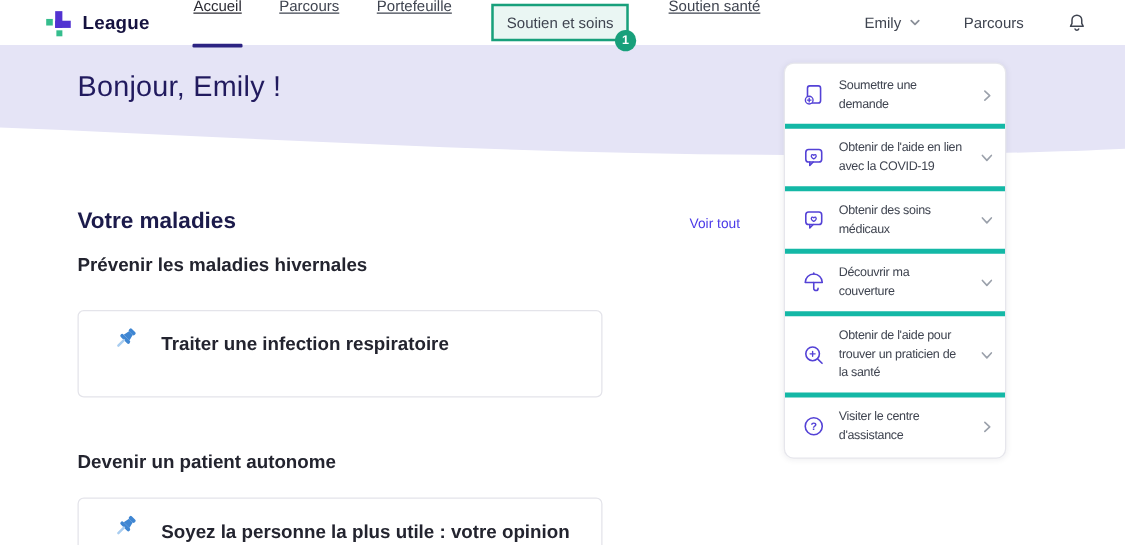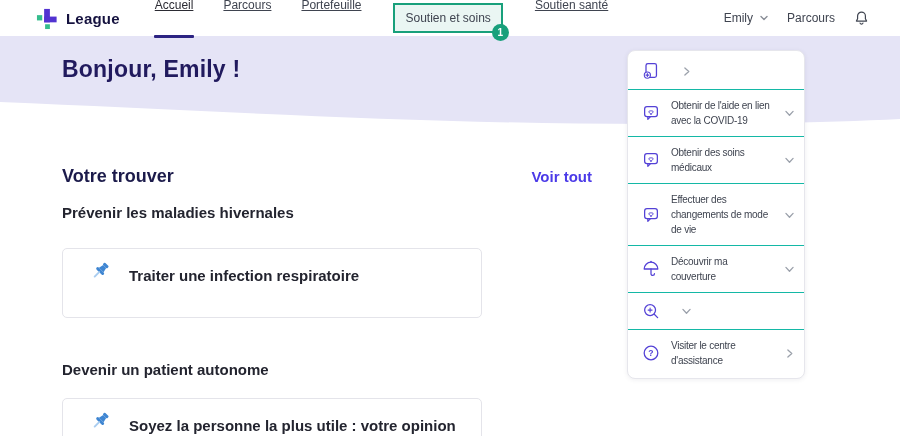--- a/index.html
+++ b/index.html
@@ -32,40 +32,40 @@
     border:2px solid #18A07B;background:rgba(24,160,123,.09);
     padding:0 10px;height:26px;margin:0 17px;cursor:pointer;
   }
   .anno-box .nav-label{font-size:12px;color:#3F4450;white-space:nowrap;}
   .step-badge{
     position:absolute;right:-8px;bottom:-10px;width:17px;height:17px;
     border-radius:50%;background:#18A07B;color:#fff;font-size:10px;
     font-weight:bold;display:flex;align-items:center;justify-content:center;
     z-index:9;
   }
-  .nav-right{margin-left:auto;display:flex;align-items:center;gap:18px;}
+  .nav-right{margin-left:auto;display:flex;align-items:center;gap:34px;}
   .user-menu,.chat-button{
     display:flex;align-items:center;gap:6px;font-size:12px;color:#3F4450;
     cursor:pointer;white-space:nowrap;
   }
   .bell-button{cursor:pointer;display:flex;align-items:center;}
   
   .hero{position:absolute;top:36px;left:0;width:900px;height:64px;background:#E5E4F6;z-index:1;}
   .hero-wave{position:absolute;top:100px;left:0;width:900px;height:30px;z-index:1;display:block;}
   .greeting{
-    position:absolute;top:56px;left:62px;font-size:23px;font-weight:bold;
+    position:absolute;top:56px;left:62px;font-size:23px;font-weight:normal;
     color:#211A5E;z-index:2;letter-spacing:.2px;
   }
   
   .journey-head{
     position:absolute;top:166px;left:62px;width:530px;z-index:2;
     display:flex;justify-content:space-between;align-items:baseline;
   }
   .journey-title{font-size:18px;font-weight:bold;color:#1C1B4B;}
-  .view-all{font-size:15px;font-weight:bold;color:#4B3AE8;cursor:pointer;}
+  .view-all{font-size:11px;font-weight:normal;color:#4B3AE8;cursor:pointer;}
   .group-heading{
     position:absolute;left:62px;font-size:15px;font-weight:bold;color:#23242F;z-index:2;
   }
   .gh-1{top:204px;}
   .gh-2{top:361px;}
   .journey-card{
     position:absolute;left:62px;width:420px;height:70px;box-sizing:border-box;
     background:#fff;border:1px solid #E4E4EA;border-radius:5px;
     display:flex;align-items:flex-start;padding:8px 20px 0 23px;
     cursor:pointer;z-index:2;
@@ -76,21 +76,21 @@
   .card-title{font-size:15px;font-weight:bold;color:#23242F;margin-top:10px;}
   
   .support-panel{
     position:absolute;top:50px;left:627px;width:178px;box-sizing:border-box;
     background:#fff;border:1px solid #E6E6EC;border-radius:8px;
     box-shadow:0 1px 5px rgba(30,30,60,.07);z-index:5;padding:2px 0;
   }
   .support-item{
     display:flex;align-items:center;padding:8px 8px 8px 12px;cursor:pointer;
   }
-  .support-item + .support-item{border-top:1px solid #14b8a6;}
+  .support-item + .support-item{border-top:4px solid #14b8a6;}
   .s-icon{width:22px;flex:none;color:#5442D6;display:flex;align-items:center;justify-content:center;margin-right:9px;}
   .s-label{
     flex:1;font-size:10px;letter-spacing:-0.25px;color:#3F4450;line-height:15px;
   }
   .s-chevron{flex:none;width:13px;color:#9BA1AB;display:flex;align-items:center;justify-content:center;margin-left:9px;}
 </style>
 </head>
 <body>
 
 <div class="navbar">
@@ -148,21 +148,21 @@
   </div>
 </div>
 
 <div class="hero"></div>
 <svg class="hero-wave" viewBox="0 0 900 30" preserveAspectRatio="none">
   <path d="M0 0 L900 0 L900 19 C840 22 750 24 650 24 C420 24 200 10 0 2 Z" fill="#E5E4F6"></path>
 </svg>
 <div class="greeting">Bonjour, Emily !</div>
 
 <div class="journey-head">
-  <div class="journey-title">Votre trouver</div>
+  <div class="journey-title">Votre maladies</div>
   <div class="view-all">Voir tout</div>
 </div>
 
 <div class="group-heading gh-1">Prévenir les maladies hivernales</div>
 
 <div class="journey-card jc-1">
   <span class="pin-wrap">
     <svg width="28" height="28" viewBox="0 0 32 32">
       <g transform="rotate(45 16 14)">
         <rect x="12.5" y="3" width="7" height="3.4" rx="1.2" fill="#3F86D2"></rect>
@@ -194,20 +194,21 @@
 <div class="support-panel">
 
   <div class="support-item">
     <span class="s-icon">
       <svg width="20" height="20" viewBox="0 0 22 22" fill="none" stroke="currentColor" stroke-width="1.4" stroke-linecap="round" stroke-linejoin="round">
         <rect x="5.5" y="3" width="11.5" height="15" rx="2"></rect>
         <circle cx="7" cy="15.5" r="3.4" fill="#fff" stroke-width="1.2"></circle>
         <path d="M7 13.9v3.2M5.4 15.5h3.2" stroke-width="1.2"></path>
       </svg>
     </span>
+    <span class="s-label">Soumettre une demande</span>
     <span class="s-chevron">
       <svg width="13" height="13" viewBox="0 0 20 20" fill="none" stroke="currentColor" stroke-width="2" stroke-linecap="round" stroke-linejoin="round">
           <path d="M7.5 4.5l6 5.5-6 5.5"></path>
         </svg>
     </span>
   </div>
 
   <div class="support-item">
     <span class="s-icon">
       <svg width="20" height="20" viewBox="0 0 22 22" fill="none" stroke="currentColor" stroke-width="1.4" stroke-linecap="round" stroke-linejoin="round">
@@ -233,35 +234,20 @@
       </svg>
     </span>
     <span class="s-label">Obtenir des soins médicaux</span>
     <span class="s-chevron">
       <svg width="14" height="14" viewBox="0 0 20 20" fill="none" stroke="currentColor" stroke-width="2" stroke-linecap="round" stroke-linejoin="round">
           <path d="M4.5 7.5l5.5 6 5.5-6"></path>
         </svg>
     </span>
   </div>
 
-  <div class="support-item">
-    <span class="s-icon">
-      <svg width="20" height="20" viewBox="0 0 22 22" fill="none" stroke="currentColor" stroke-width="1.4" stroke-linecap="round" stroke-linejoin="round">
-        <rect x="4" y="4" width="14" height="11" rx="2.5"></rect>
-        <path d="M7.5 15v3l3-3"></path>
-        <path d="M11 12.3c-1.7-1.1-2.5-2.2-2.1-3.1.3-.8 1.3-.9 2.1-.2.8-.7 1.8-.6 2.1.2.4.9-.4 2-2.1 3.1z" stroke-width="1.1"></path>
-      </svg>
-    </span>
-    <span class="s-label">Effectuer des changements de mode de vie</span>
-    <span class="s-chevron">
-      <svg width="14" height="14" viewBox="0 0 20 20" fill="none" stroke="currentColor" stroke-width="2" stroke-linecap="round" stroke-linejoin="round">
-          <path d="M4.5 7.5l5.5 6 5.5-6"></path>
-        </svg>
-    </span>
-  </div>
 
   <div class="support-item">
     <span class="s-icon">
       <svg width="20" height="20" viewBox="0 0 22 22" fill="none" stroke="currentColor" stroke-width="1.4" stroke-linecap="round" stroke-linejoin="round">
         <path d="M3.5 11a7.5 7.5 0 0 1 15 0z"></path>
         <path d="M11 11v5.2a1.9 1.9 0 0 0 3.8 0"></path>
         <path d="M11 3.5V2.6"></path>
       </svg>
     </span>
     <span class="s-label">Découvrir ma couverture</span>
@@ -273,20 +259,21 @@
   </div>
 
   <div class="support-item">
     <span class="s-icon">
       <svg width="20" height="20" viewBox="0 0 22 22" fill="none" stroke="currentColor" stroke-width="1.4" stroke-linecap="round" stroke-linejoin="round">
         <circle cx="10" cy="10" r="6"></circle>
         <path d="M14.6 14.6L18.3 18.3"></path>
         <path d="M10 7.8v4.4M7.8 10h4.4" stroke-width="1.2"></path>
       </svg>
     </span>
+    <span class="s-label">Obtenir de l'aide pour trouver un praticien de la santé</span>
     <span class="s-chevron">
       <svg width="14" height="14" viewBox="0 0 20 20" fill="none" stroke="currentColor" stroke-width="2" stroke-linecap="round" stroke-linejoin="round">
           <path d="M4.5 7.5l5.5 6 5.5-6"></path>
         </svg>
     </span>
   </div>
 
   <div class="support-item">
     <span class="s-icon">
       <svg width="20" height="20" viewBox="0 0 22 22" fill="none" stroke="currentColor" stroke-width="1.4">

